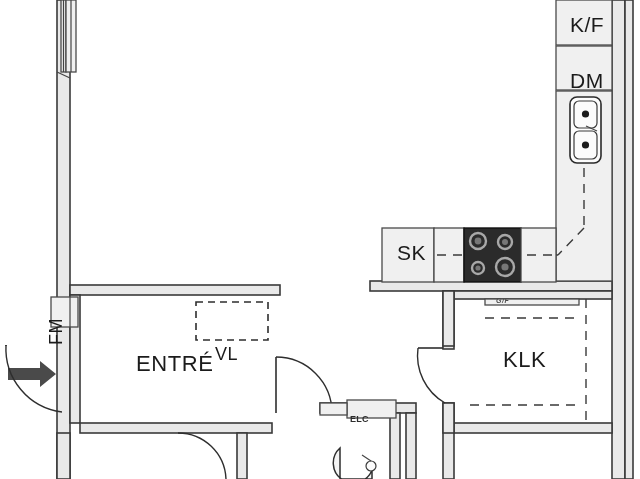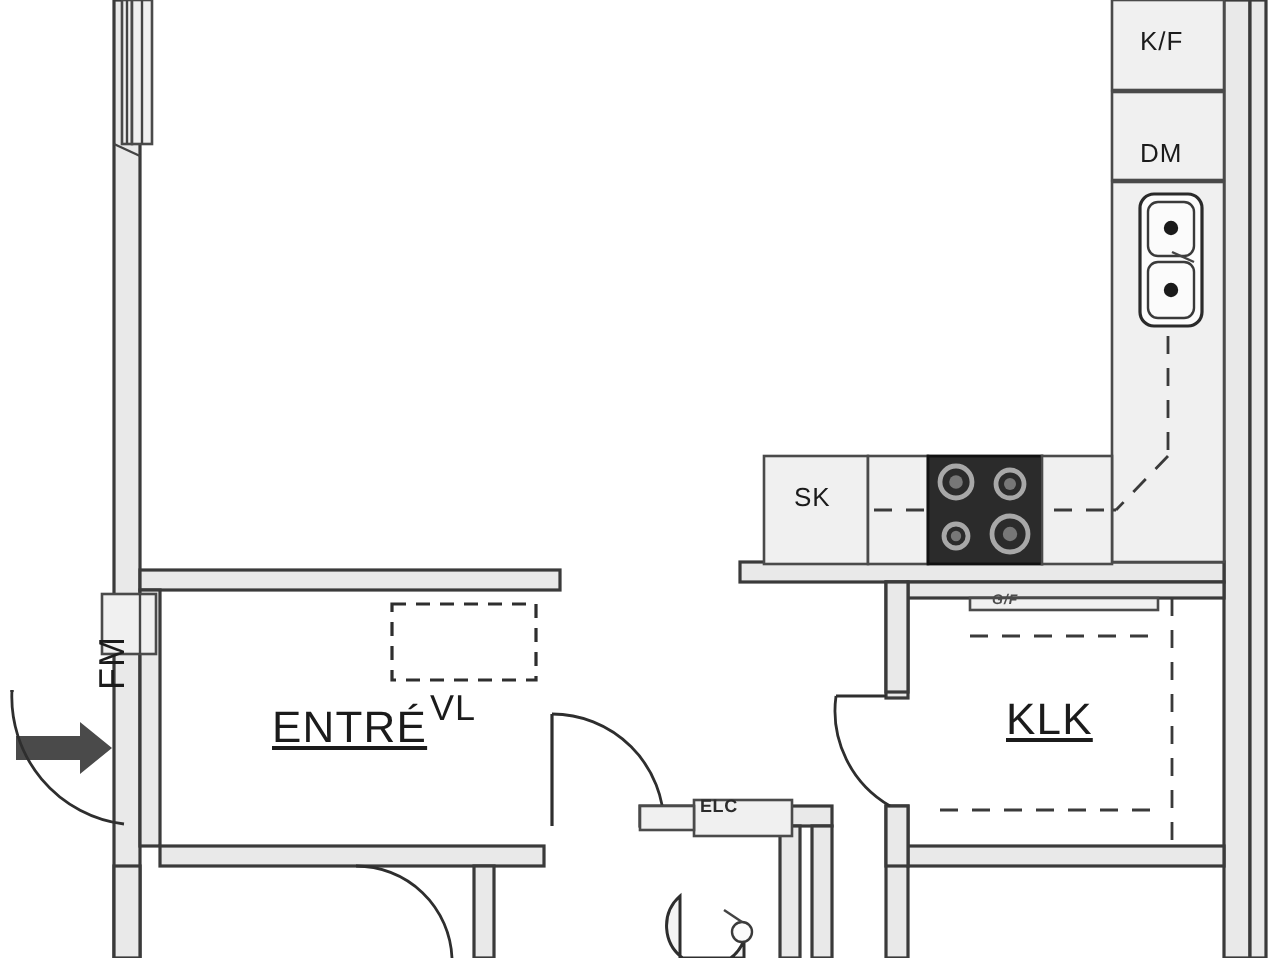--- a/index.html
+++ b/index.html
@@ -43,24 +43,24 @@
 
   .plan-label {
     position: absolute;
     font-family: "Liberation Sans", sans-serif;
     color: #1b1b1b;
     white-space: nowrap;
     letter-spacing: 0.5px;
     user-select: none;
   }
   .lbl-main   { font-size: 25px; font-weight: 400; letter-spacing: 0.8px; }
-  .lbl-room   { font-size: 22px; font-weight: 400; letter-spacing: 0.6px; text-decoration: underline; }
-  .lbl-app    { font-size: 13px; font-weight: 400; }
+  .lbl-room   { font-size: 22px; font-weight: 400; letter-spacing: 0.6px; }
+  .lbl-app    { font-size: 21px; font-weight: 400; }
   .lbl-small  { font-size: 18px; font-weight: 400; }
-  .lbl-tiny   { font-size: 9px; font-weight: 700; letter-spacing: 0.3px; color: #2c2c2c; }
+  .lbl-tiny   { font-size: 9px; font-weight: 700; letter-spacing: 0.3px; color: #2c2c2c; margin-top: 16px; }
   .lbl-micro  { font-size: 7px; font-weight: 700; color: #4c4c4c; font-style: italic; }
   .lbl-rot    { transform: rotate(-90deg); transform-origin: left top; }
 </style>
 </head>
 <body>
 
 <div id="floorplan-root">
 
   <svg id="floorplan-svg" viewBox="0 0 640 479">
 

